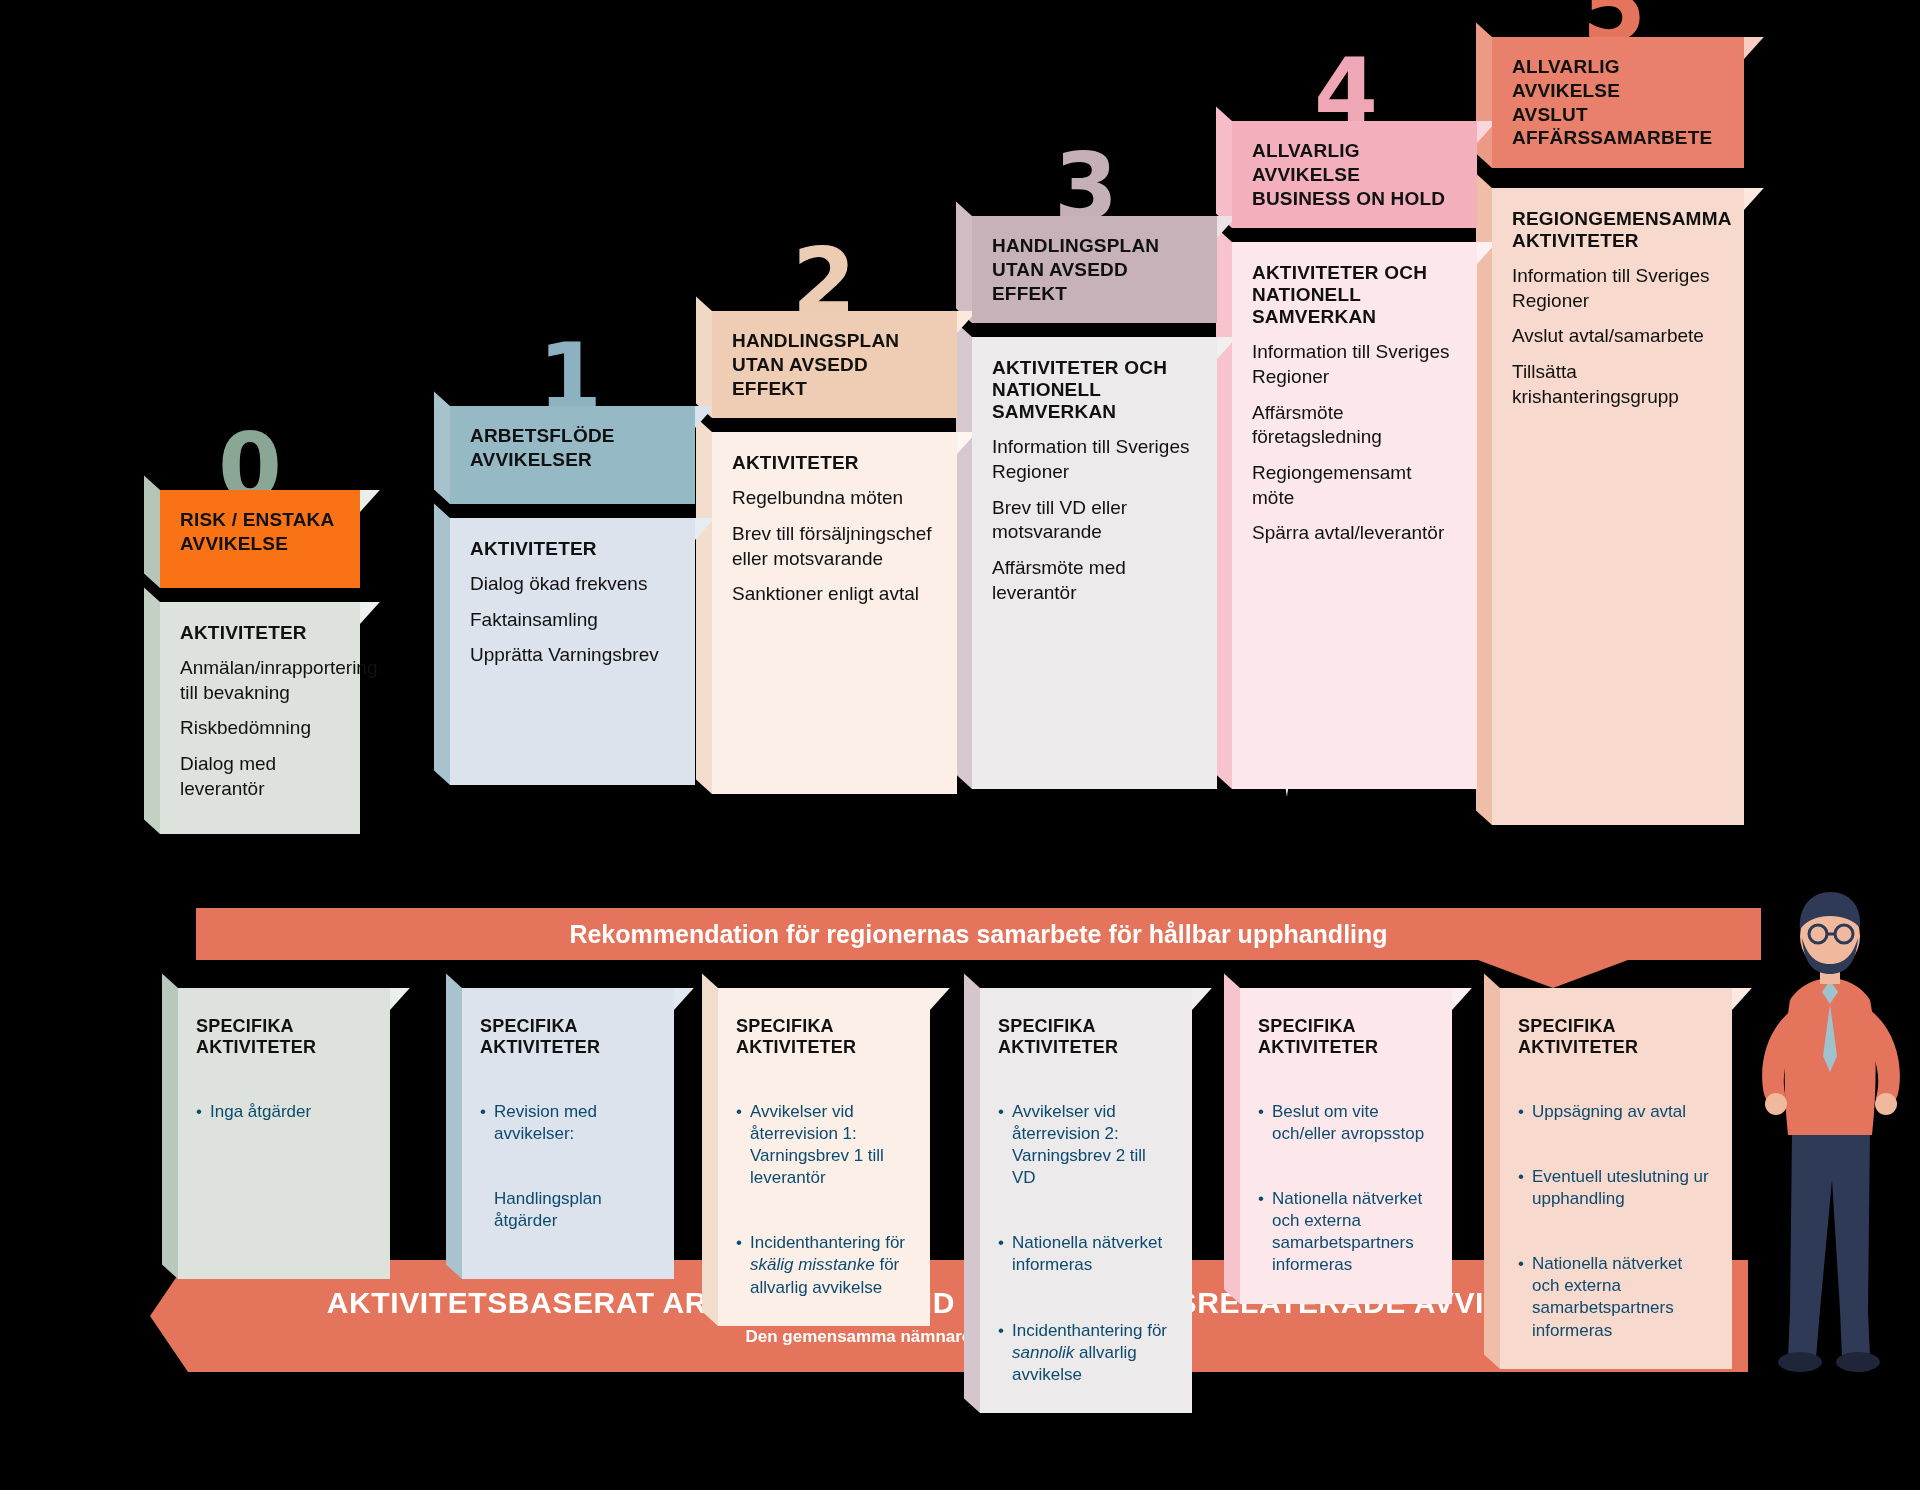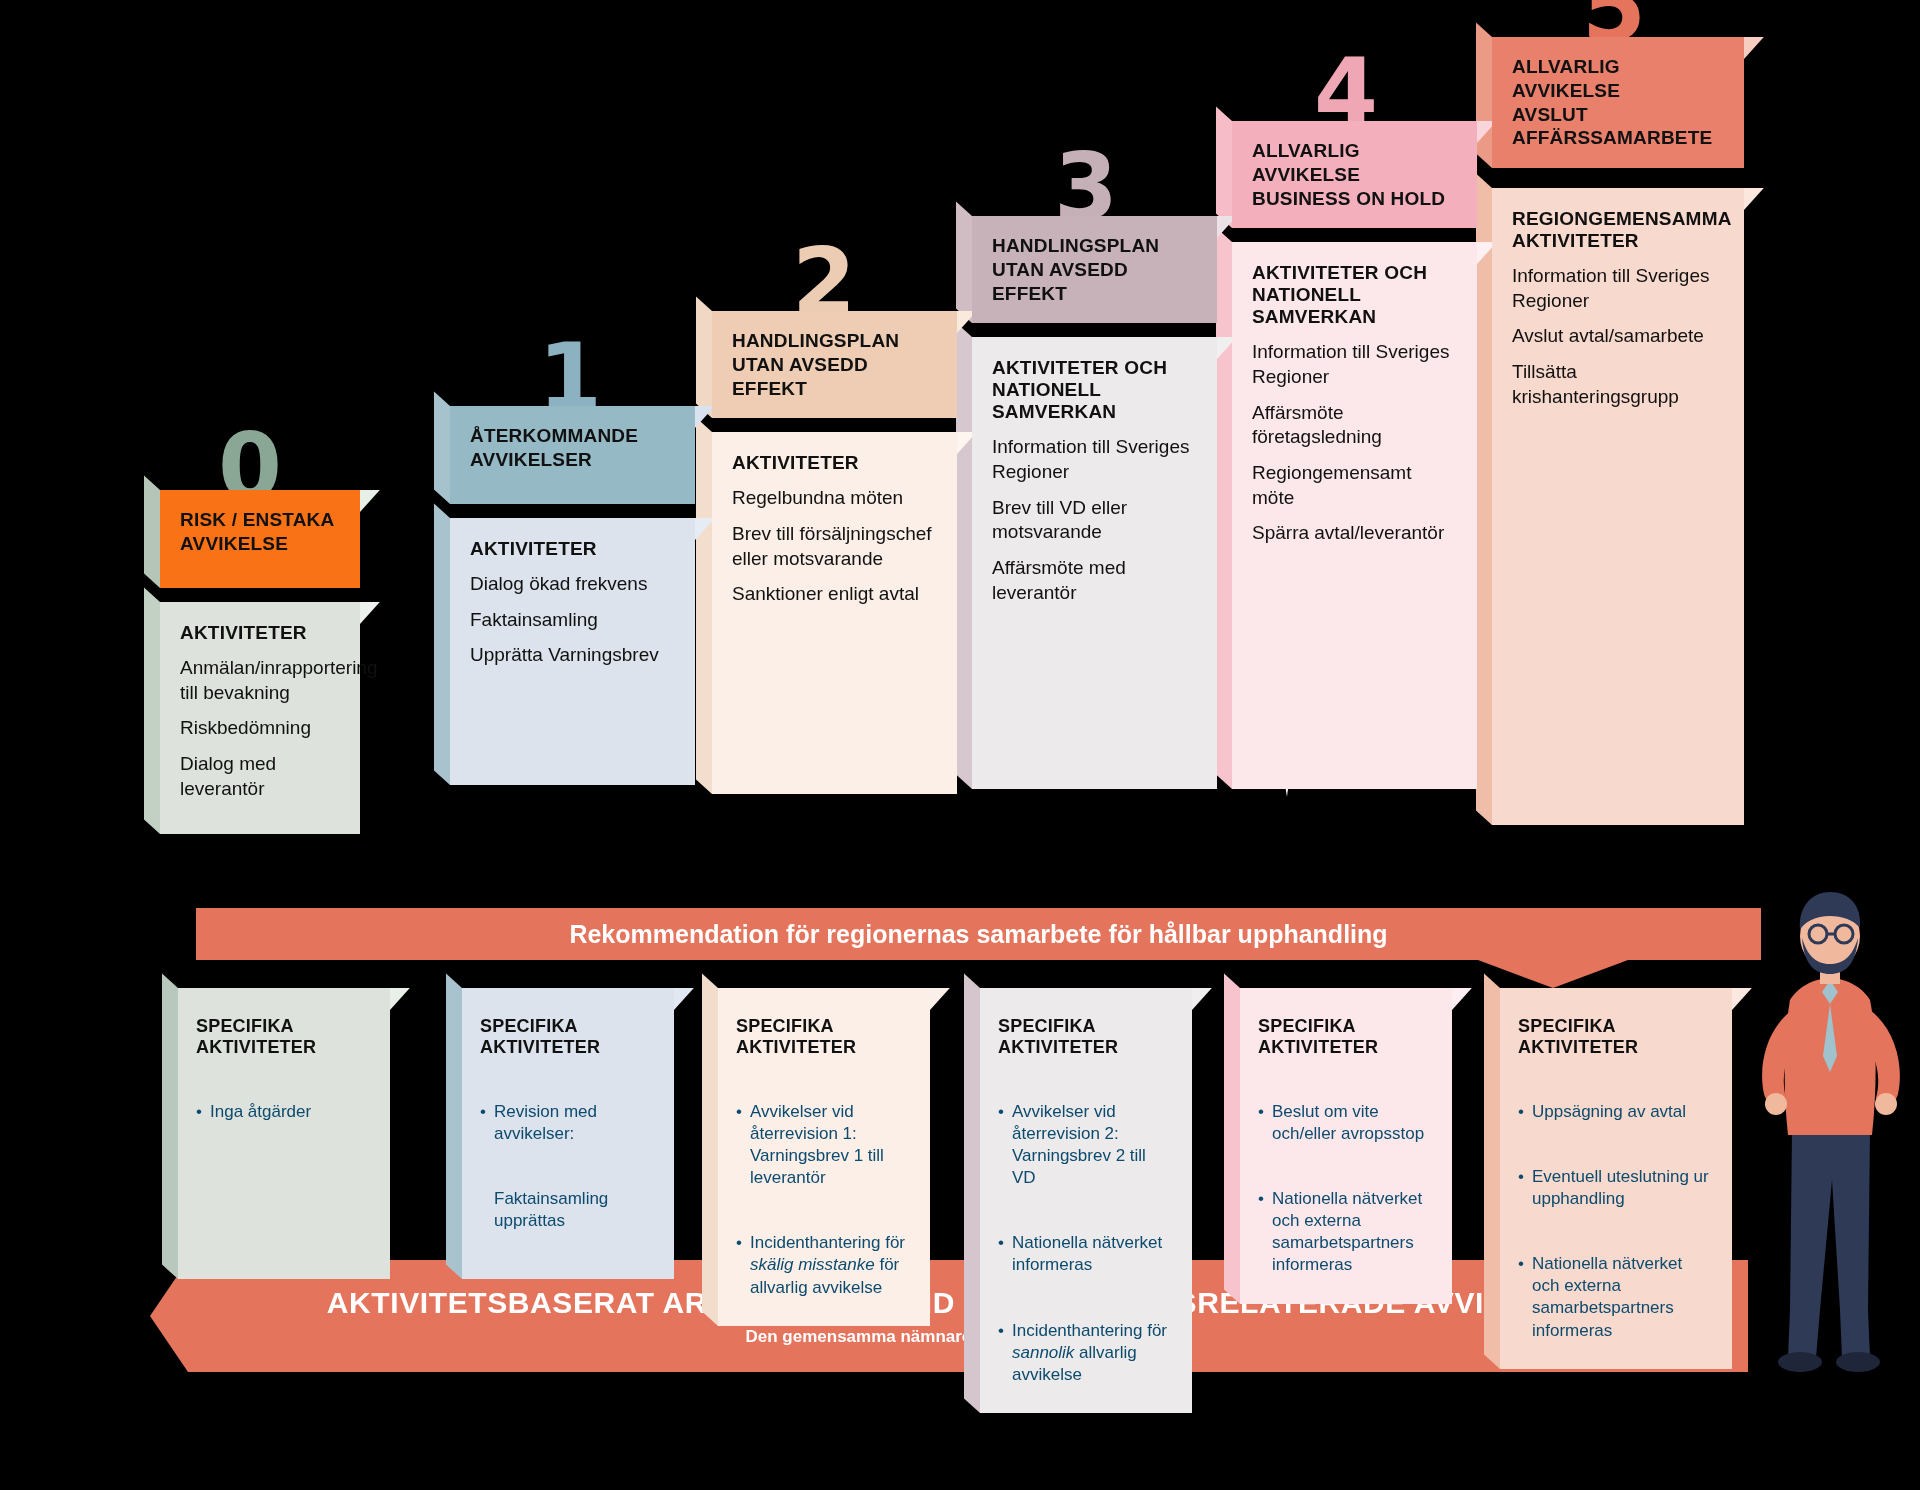--- a/index.html
+++ b/index.html
@@ -84,21 +84,21 @@
     </div>
   </div>
 
   <div class="col" style="left:450px; top:340px; width:245px;">
     <div class="bignum" style="left:88px; top:-8px; font-size:92px; color:#8cb1c0;">1</div>
 
     <div class="blk" style="margin-top:66px;">
       <div class="top" style="background:#d9e2ef;"></div>
       <div class="side" style="background:#a6c2cd;"></div>
       <div class="front hdr" style="background:#96b9c6; min-height:62px;">
-        <span>ÅTERKOMMANDE</span><br>
+        <span>ARBETSFLÖDE</span><br>
         <span>AVVIKELSER</span>
       </div>
     </div>
 
     <div class="blk" style="margin-top:14px;">
       <div class="top" style="background:#e6ecf4;"></div>
       <div class="side" style="background:#a9c3ce;"></div>
       <div class="front body" style="background:#dce3ec; min-height:225px;">
         <div class="lbl">AKTIVITETER</div>
         <ul>
@@ -244,21 +244,21 @@
     </div>
   </div>
 
   <div class="card blk" style="left:462px; top:988px; width:212px;">
     <div class="top" style="background:#e2e8f1;"></div>
     <div class="side" style="background:#a9c3ce;"></div>
     <div class="front" style="background:#dce3ec; min-height:245px; padding:28px 18px 18px 18px;">
       <div class="ctitle">SPECIFIKA AKTIVITETER</div>
       <ul>
         <li class="bullet">Revision med avvikelser:</li>
-        <li>Faktainsamling upprättas</li>
+        <li>Handlingsplan åtgärder</li>
       </ul>
     </div>
   </div>
 
   <div class="card blk" style="left:718px; top:988px; width:212px;">
     <div class="top" style="background:#fbf0e9;"></div>
     <div class="side" style="background:#f2dccb;"></div>
     <div class="front" style="background:#fbefe8; min-height:245px; padding:28px 18px 18px 18px;">
       <div class="ctitle">SPECIFIKA AKTIVITETER</div>
       <ul>

